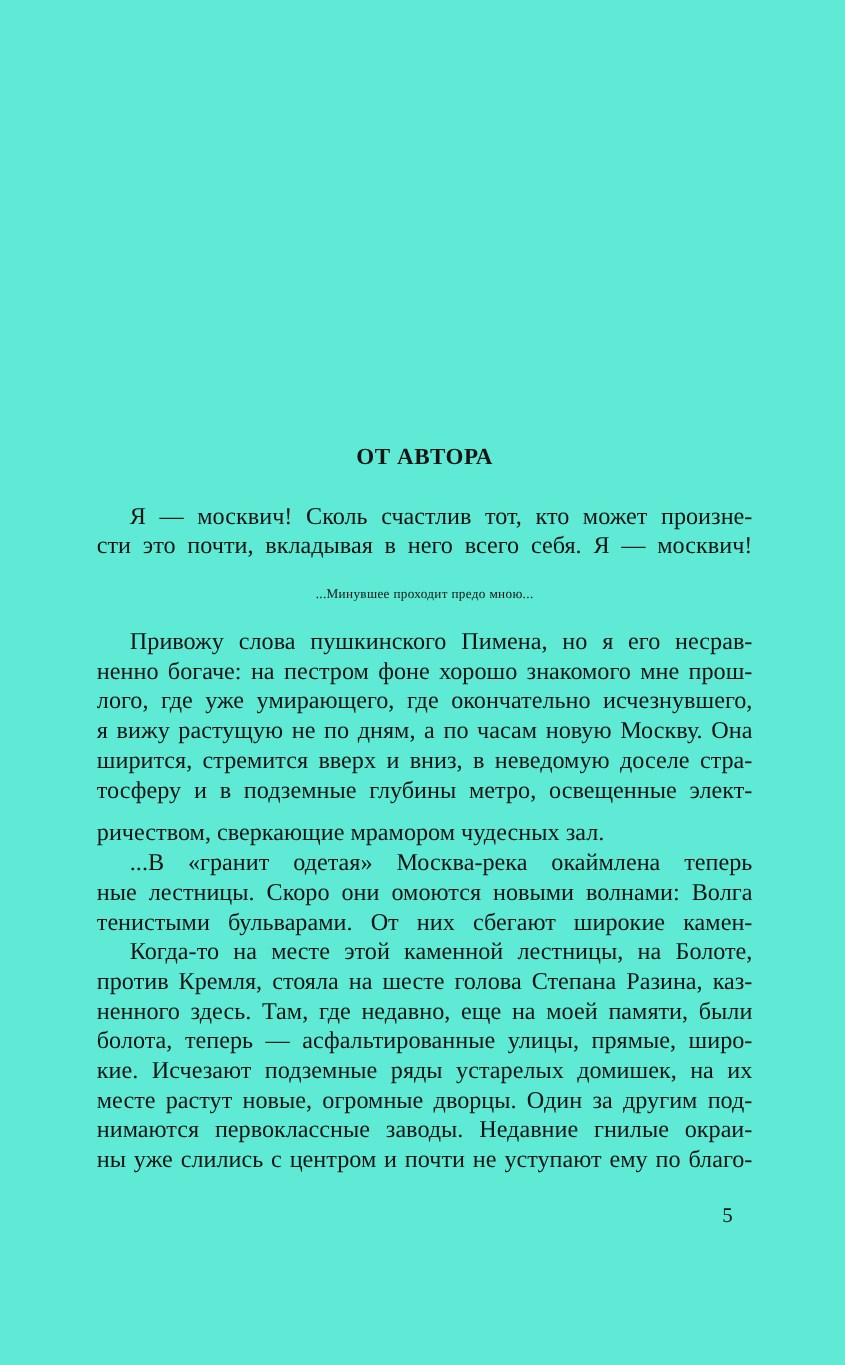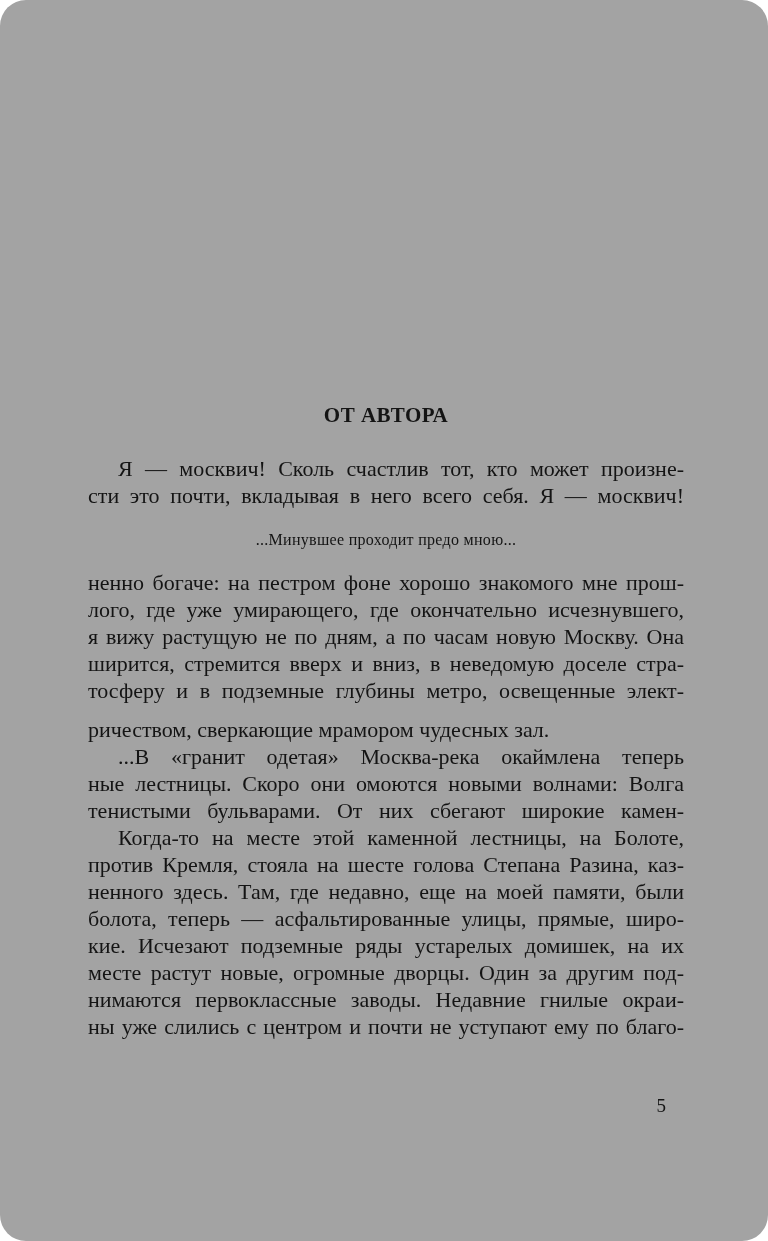--- a/index.html
+++ b/index.html
@@ -4,25 +4,24 @@
 <style>
   html, body {
     margin: 0;
     padding: 0;
     background: #ffffff;
   }
   .page {
     position: relative;
     width: 768px;
     height: 1241px;
-    background: #a3a3a3;
+    background: #5eead4;
     color: #141414;
     font-family: "Liberation Serif", "DejaVu Serif", serif;
     overflow: hidden;
-    border-radius: 26px;
   }
   .text-block {
     position: absolute;
     left: 88px;
     top: 402px;
     width: 596px;
   }
   .chapter-title {
     margin: 0 0 27px 0;
     text-align: center;
@@ -42,21 +41,21 @@
   }
   .line.no-stretch {
     text-align-last: left;
     margin-top: 12px;
   }
   .line.first {
     text-indent: 30px;
   }
   .epigraph {
     margin: 21px 0 19px 0;
-    font-size: 16px;
+    font-size: 12px;
     line-height: 20px;
     text-align: center;
     letter-spacing: 0.3px;
   }
   .page-number {
     position: absolute;
     right: 102px;
     top: 1094px;
     font-size: 19px;
     line-height: 24px;
@@ -68,20 +67,21 @@
 <div class="page">
   <div class="text-block">
     <h1 class="chapter-title">ОТ АВТОРА</h1>
     <div>
         <div class="para">
           <div class="line first">Я — москвич! Сколь счастлив тот, кто может произне-</div>
           <div class="line">сти это почти, вкладывая в него всего себя. Я — москвич!</div>
         </div>
         <div class="epigraph">...Минувшее проходит предо мною...</div>
         <div class="para">
+          <div class="line first">Привожу слова пушкинского Пимена, но я его несрав-</div>
           <div class="line">ненно богаче: на пестром фоне хорошо знакомого мне прош-</div>
           <div class="line">лого, где уже умирающего, где окончательно исчезнувшего,</div>
           <div class="line">я вижу растущую не по дням, а по часам новую Москву. Она</div>
           <div class="line">ширится, стремится вверх и вниз, в неведомую доселе стра-</div>
           <div class="line">тосферу и в подземные глубины метро, освещенные элект-</div>
           <div class="line no-stretch">ричеством, сверкающие мрамором чудесных зал.</div>
         </div>
         <div class="para">
           <div class="line first">...В «гранит одетая» Москва-река окаймлена теперь</div>
           <div class="line">ные лестницы. Скоро они омоются новыми волнами: Волга</div>

